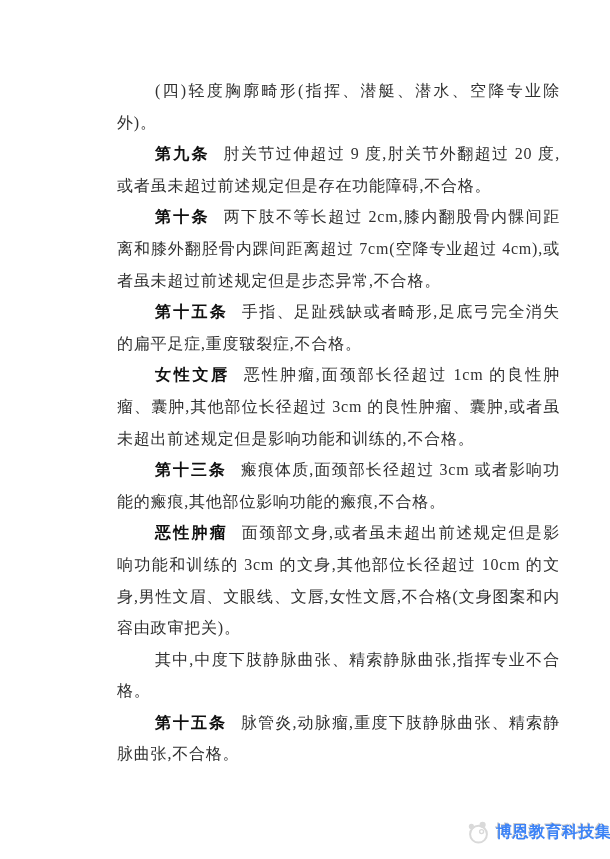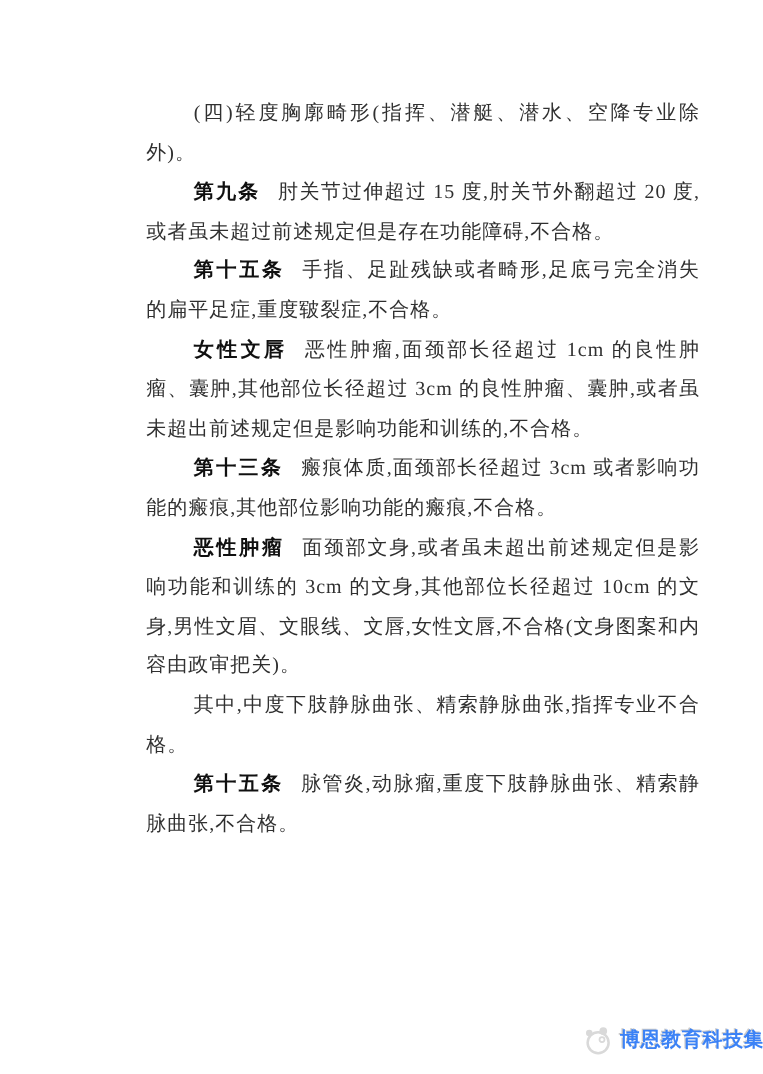--- a/index.html
+++ b/index.html
@@ -59,22 +59,23 @@
 </style>
 </head>
 <body>
 
 <div class="page">
 
   <div class="content">
 
     <p class="para"><span>(四)轻度胸廓畸形(指挥、潜艇、潜水、空降专业除外)。</span></p>
 
-    <p class="para"><span class="term">第九条</span><span>肘关节过伸超过 15 度,肘关节外翻超过 20 度,或者虽未超过前述规定但是存在功能障碍,不合格。</span></p>
+    <p class="para"><span class="term">第九条</span><span>肘关节过伸超过 9 度,肘关节外翻超过 20 度,或者虽未超过前述规定但是存在功能障碍,不合格。</span></p>
 
+    <p class="para"><span class="term">第十条</span><span>两下肢不等长超过 2cm,膝内翻股骨内髁间距离和膝外翻胫骨内踝间距离超过 7cm(空降专业超过 4cm),或者虽未超过前述规定但是步态异常,不合格。</span></p>
 
     <p class="para"><span class="term">第十五条</span><span>手指、足趾残缺或者畸形,足底弓完全消失的扁平足症,重度皲裂症,不合格。</span></p>
 
     <p class="para"><span class="term">女性文唇</span><span>恶性肿瘤,面颈部长径超过 1cm 的良性肿瘤、囊肿,其他部位长径超过 3cm 的良性肿瘤、囊肿,或者虽未超出前述规定但是影响功能和训练的,不合格。</span></p>
 
     <p class="para"><span class="term">第十三条</span><span>瘢痕体质,面颈部长径超过 3cm 或者影响功能的瘢痕,其他部位影响功能的瘢痕,不合格。</span></p>
 
     <p class="para"><span class="term">恶性肿瘤</span><span>面颈部文身,或者虽未超出前述规定但是影响功能和训练的 3cm 的文身,其他部位长径超过 10cm 的文身,男性文眉、文眼线、文唇,女性文唇,不合格(文身图案和内容由政审把关)。</span></p>
 
     <p class="para"><span>其中,中度下肢静脉曲张、精索静脉曲张,指挥专业不合格。</span></p>

